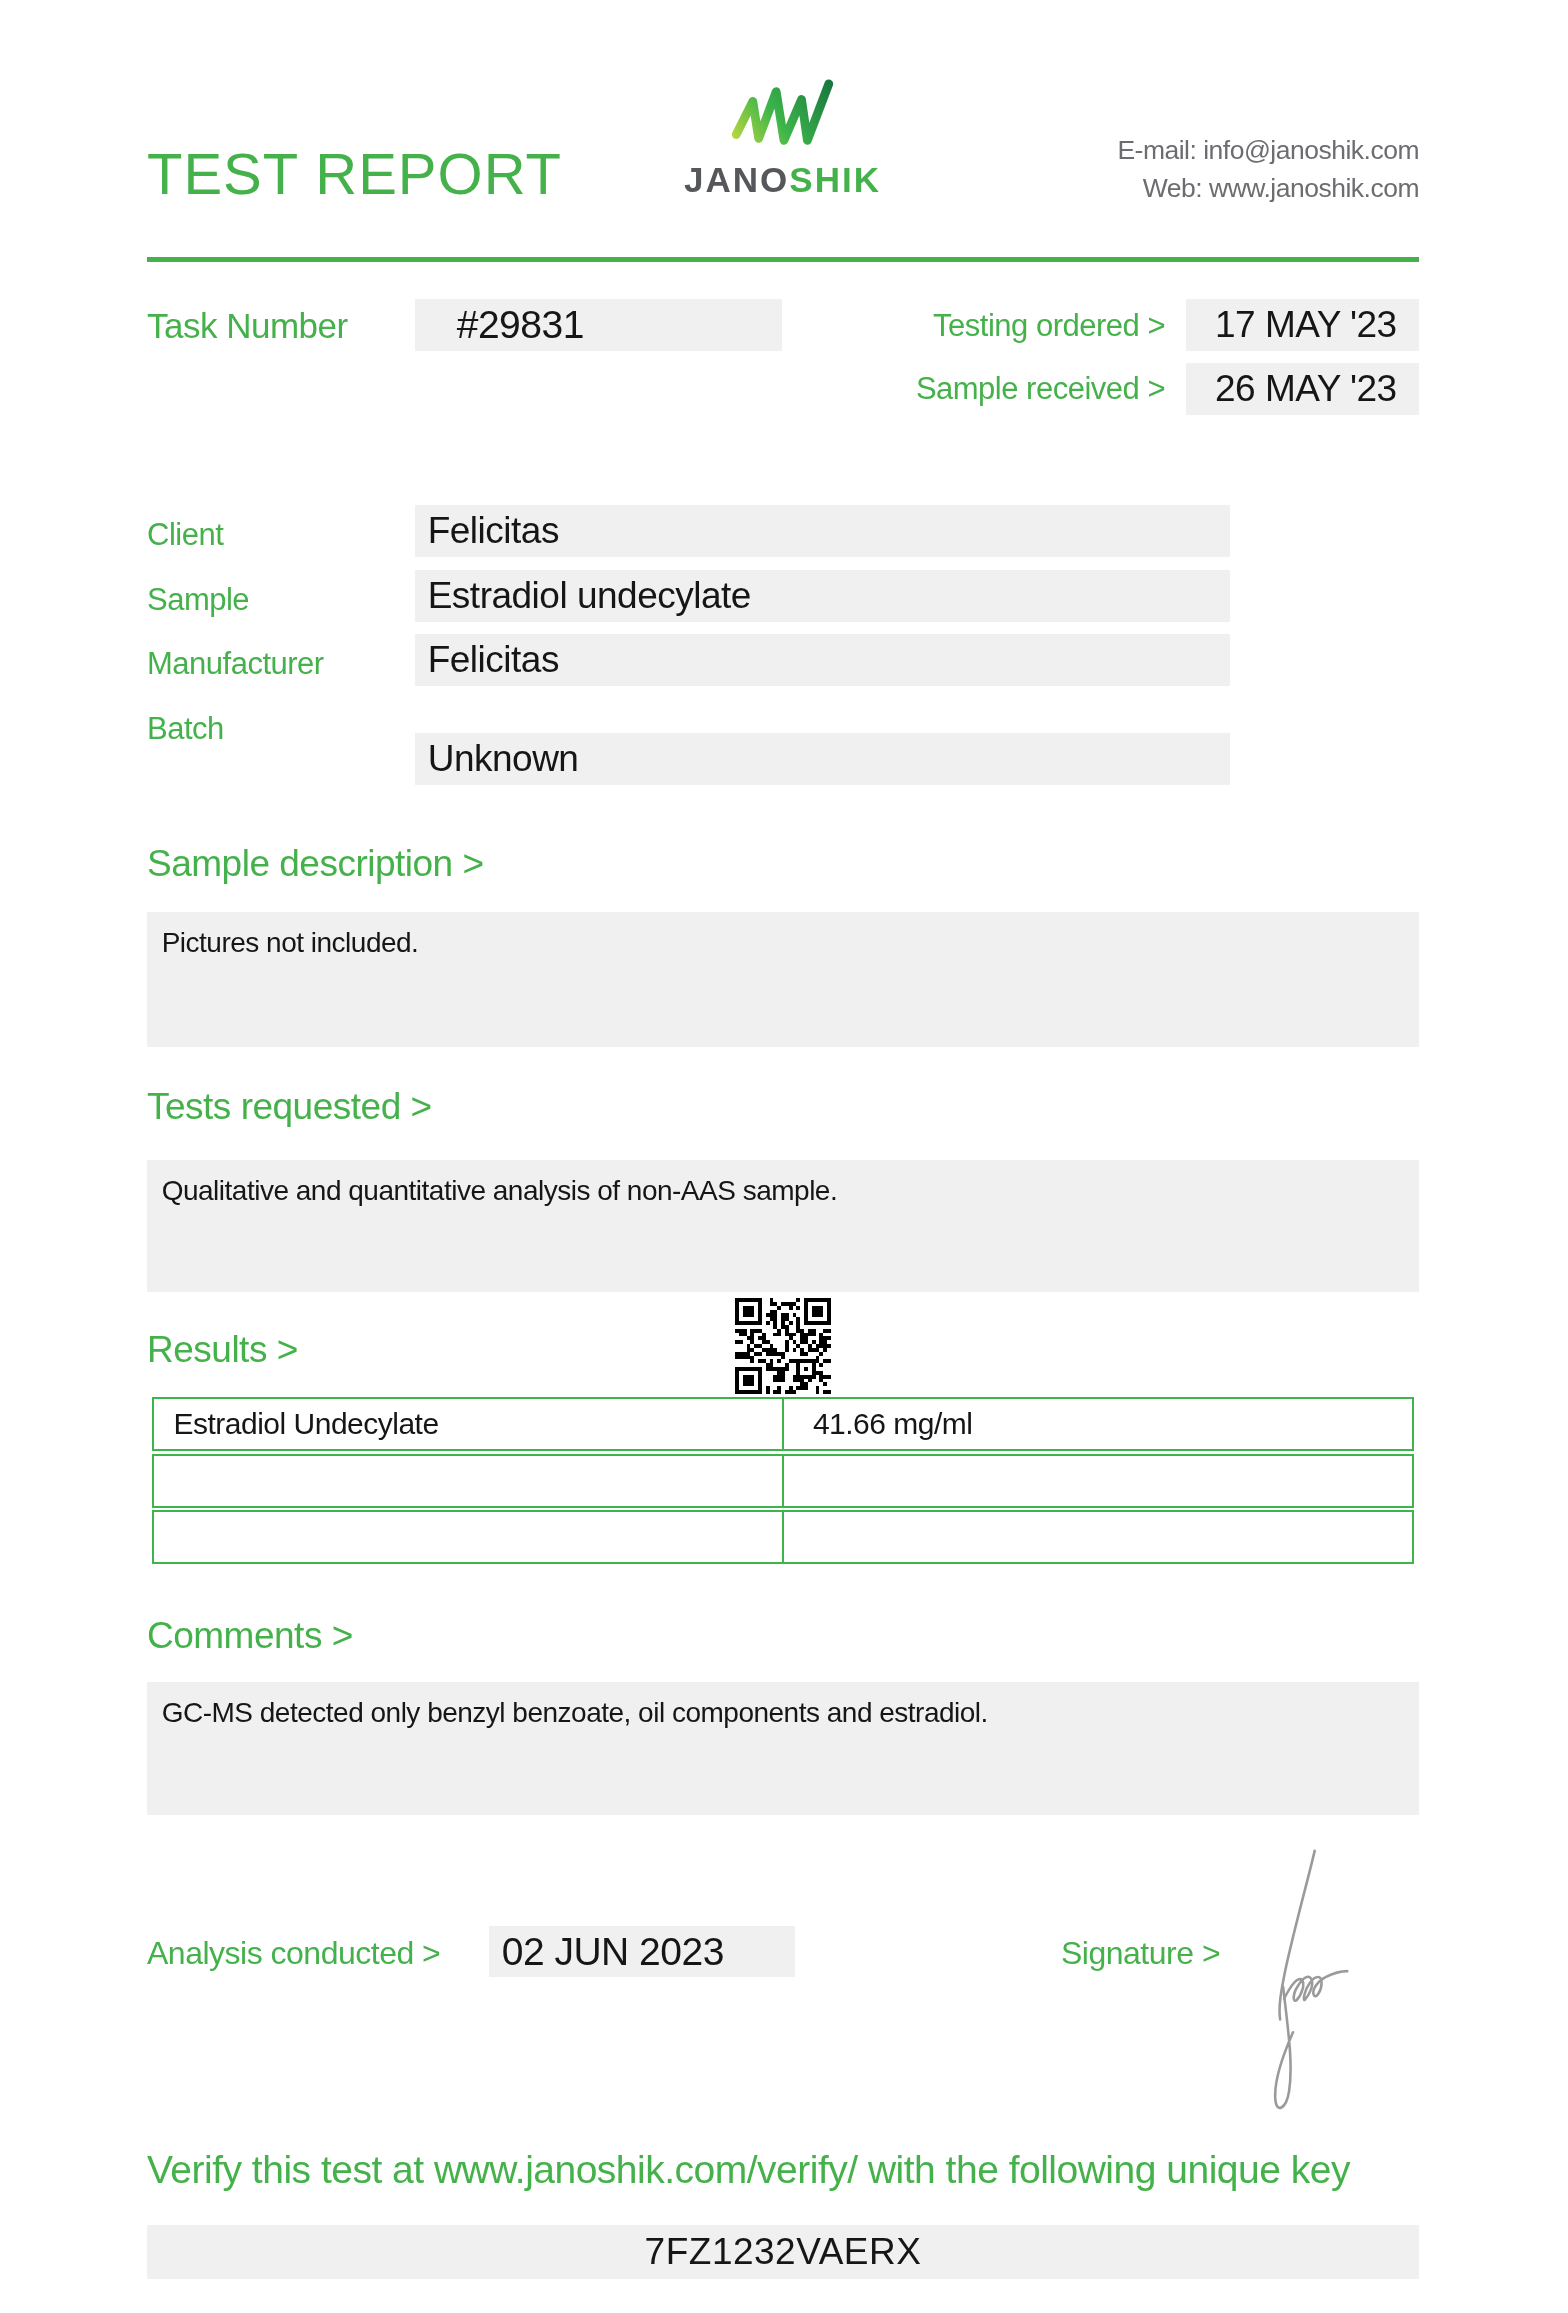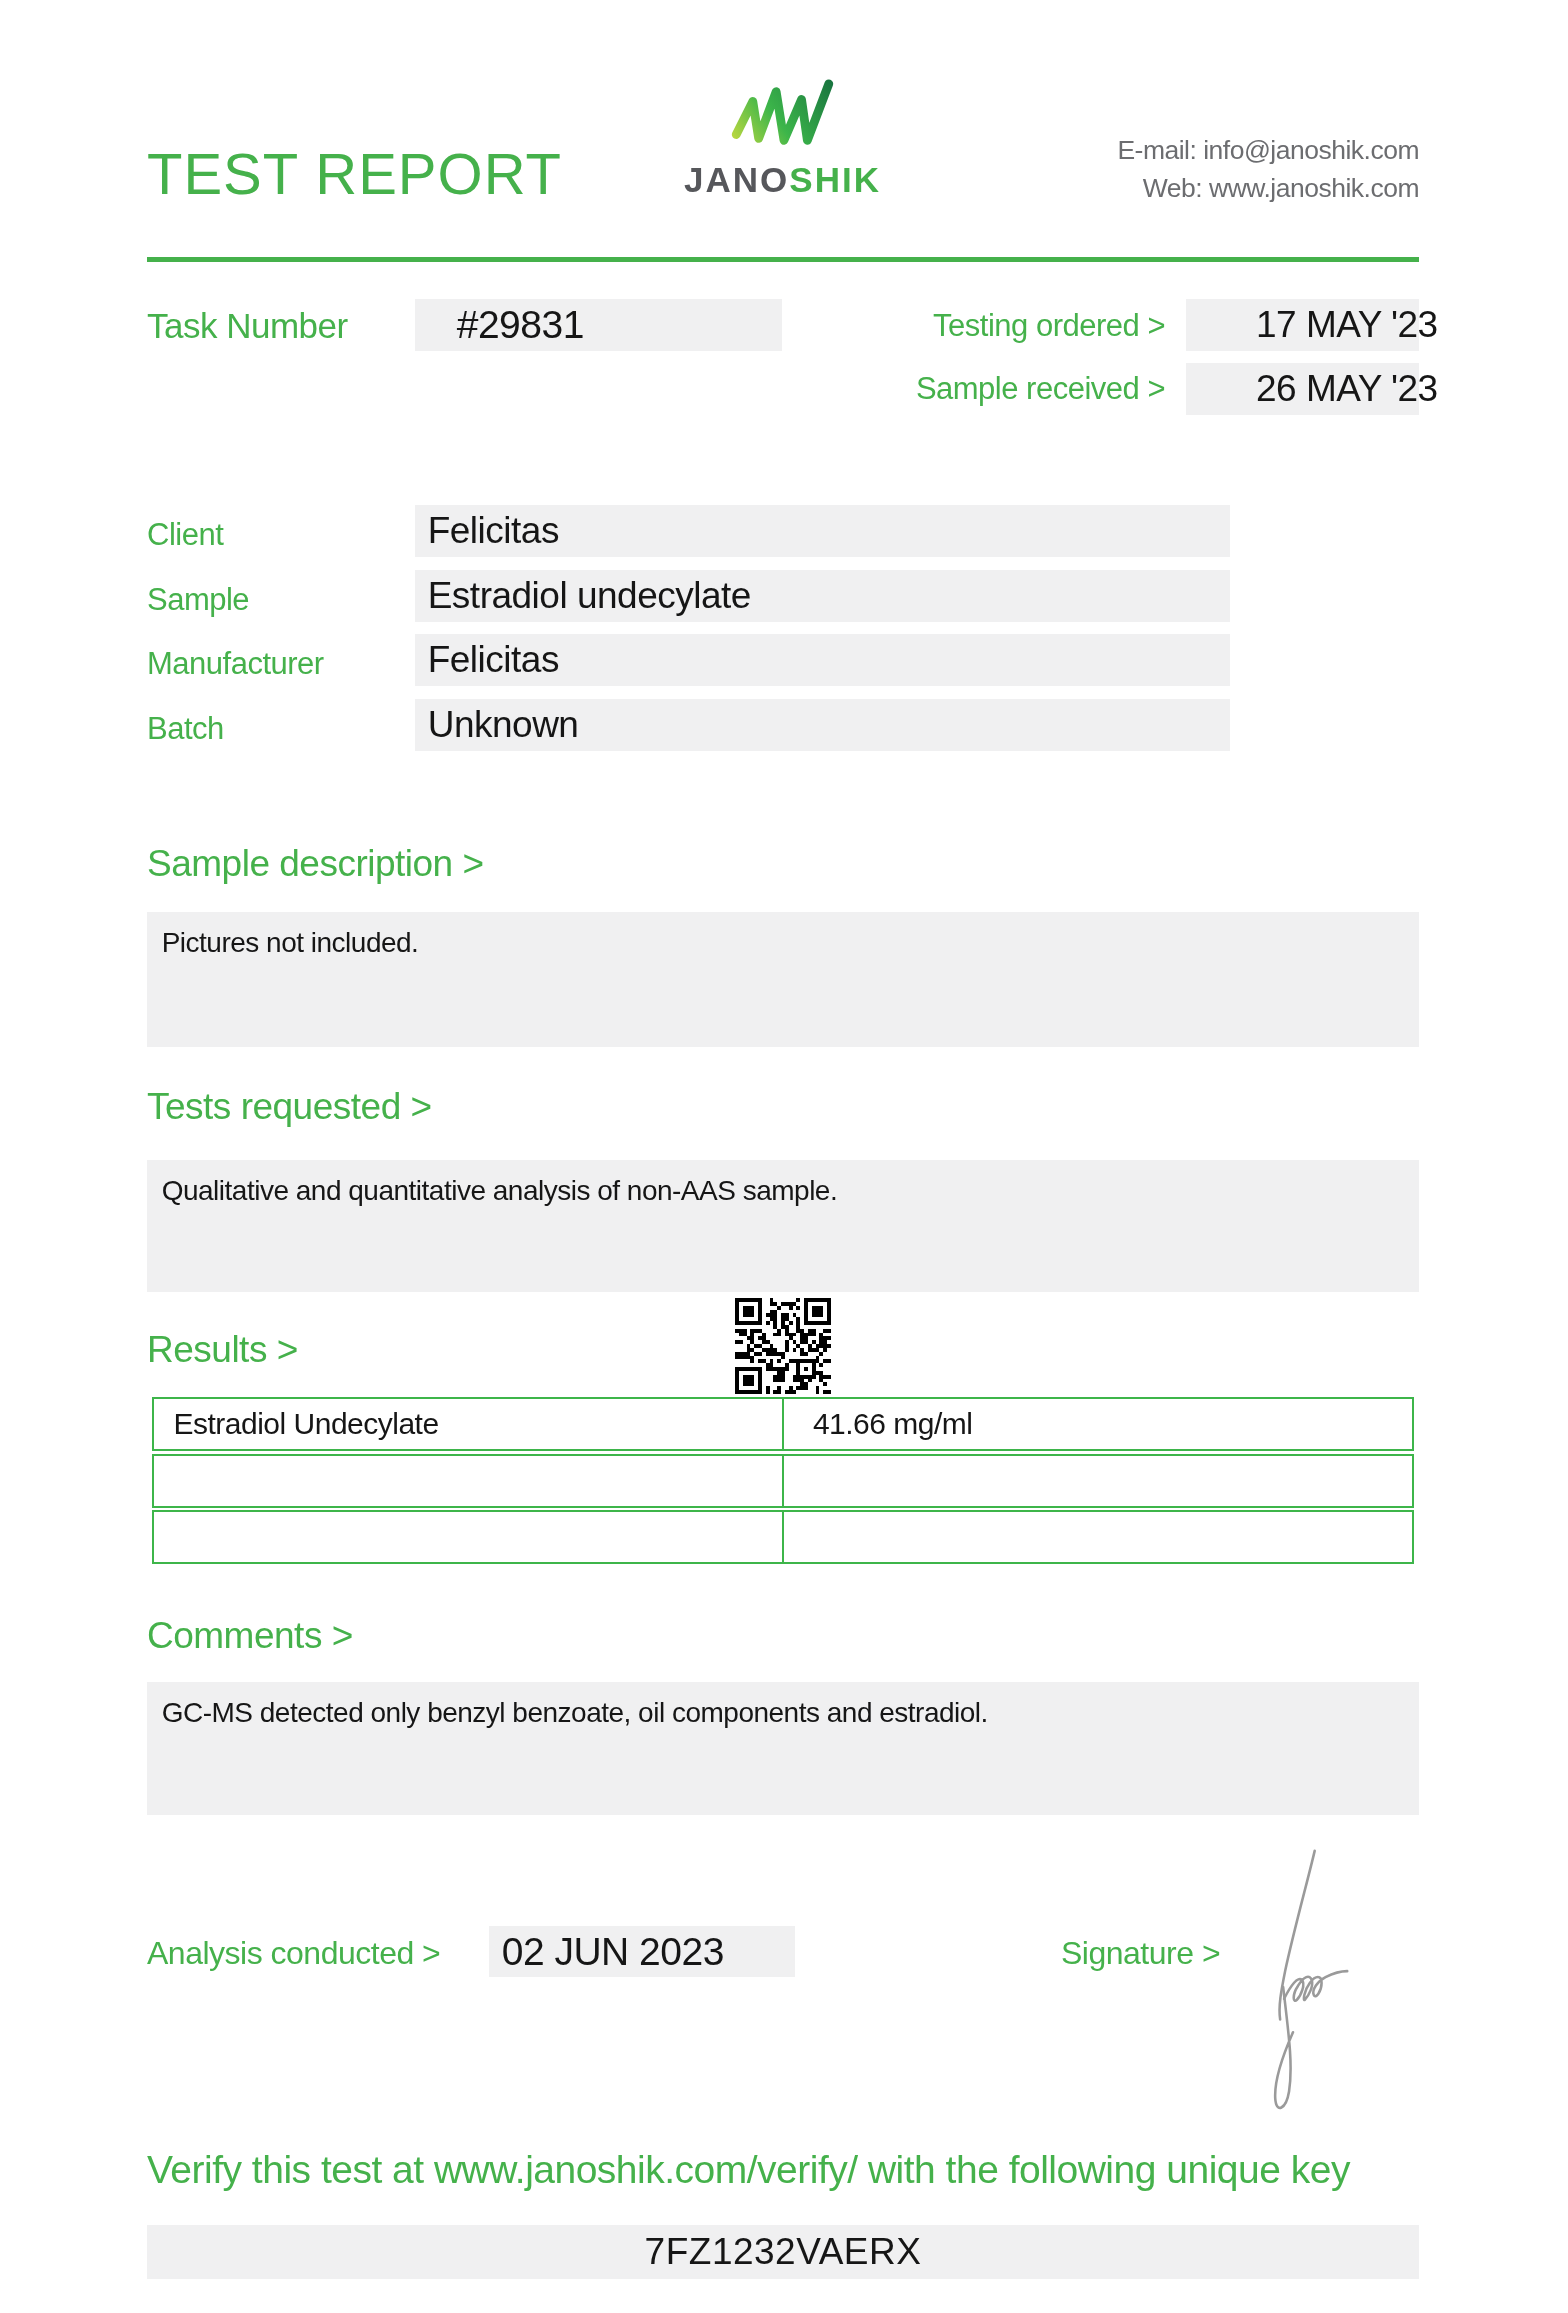--- a/index.html
+++ b/index.html
@@ -32,21 +32,21 @@
   .rule{position:absolute;left:0;top:257px;width:1272px;height:4.9px;background:var(--green);}
 
   
   .task-label{top:306px;left:0;font-size:35px;}
   .task-box{left:268px;top:299px;width:367px;height:52px;}
   .task-box span{display:block;padding-left:12.7px;line-height:52px;font-size:39px;margin-left:29px;}
   .date-label{font-size:31px;text-align:right;right:254px;}
   .ordered-label{top:308px;}
   .received-label{top:371px;}
   .date-box{left:1039px;width:233px;height:52px;}
-  .date-box span{display:block;padding-left:29px;line-height:52px;font-size:37px;margin-left:41px;}
+  .date-box span{display:block;padding-left:29px;line-height:52px;font-size:37px;}
   .ordered-box{top:299px;}
   .received-box{top:363px;}
 
   
   .detail-label{left:0;font-size:31px;}
   .detail-box{left:268px;width:815px;height:52px;}
   .detail-box span{display:block;padding-left:12.7px;line-height:52px;font-size:37px;}
 
   
   .section-heading{position:absolute;left:0;color:var(--green);font-size:37px;letter-spacing:-0.5px;white-space:nowrap;}
@@ -126,21 +126,21 @@
   <div class="gbox detail-box" style="top:570px">
       <span class="val">Estradiol undecylate</span>
     </div>
 
   <div class="glabel detail-label" style="top:646px">Manufacturer</div>
   <div class="gbox detail-box" style="top:634px">
       <span class="val">Felicitas</span>
     </div>
 
   <div class="glabel detail-label" style="top:711px">Batch</div>
-  <div class="gbox detail-box" style="top:699px">
+  <div class="gbox detail-box" style="top:733px">
       <span class="val">Unknown</span>
     </div>
 
   <div class="section-heading" style="top:843px">Sample description &gt;</div>
   <div class="gbox text-box" style="top:912px;height:135px">
     <span>Pictures not included.</span>
   </div>
 
   <div class="section-heading" style="top:1086px">Tests requested &gt;</div>
   <div class="gbox text-box" style="top:1160px;height:132px">

